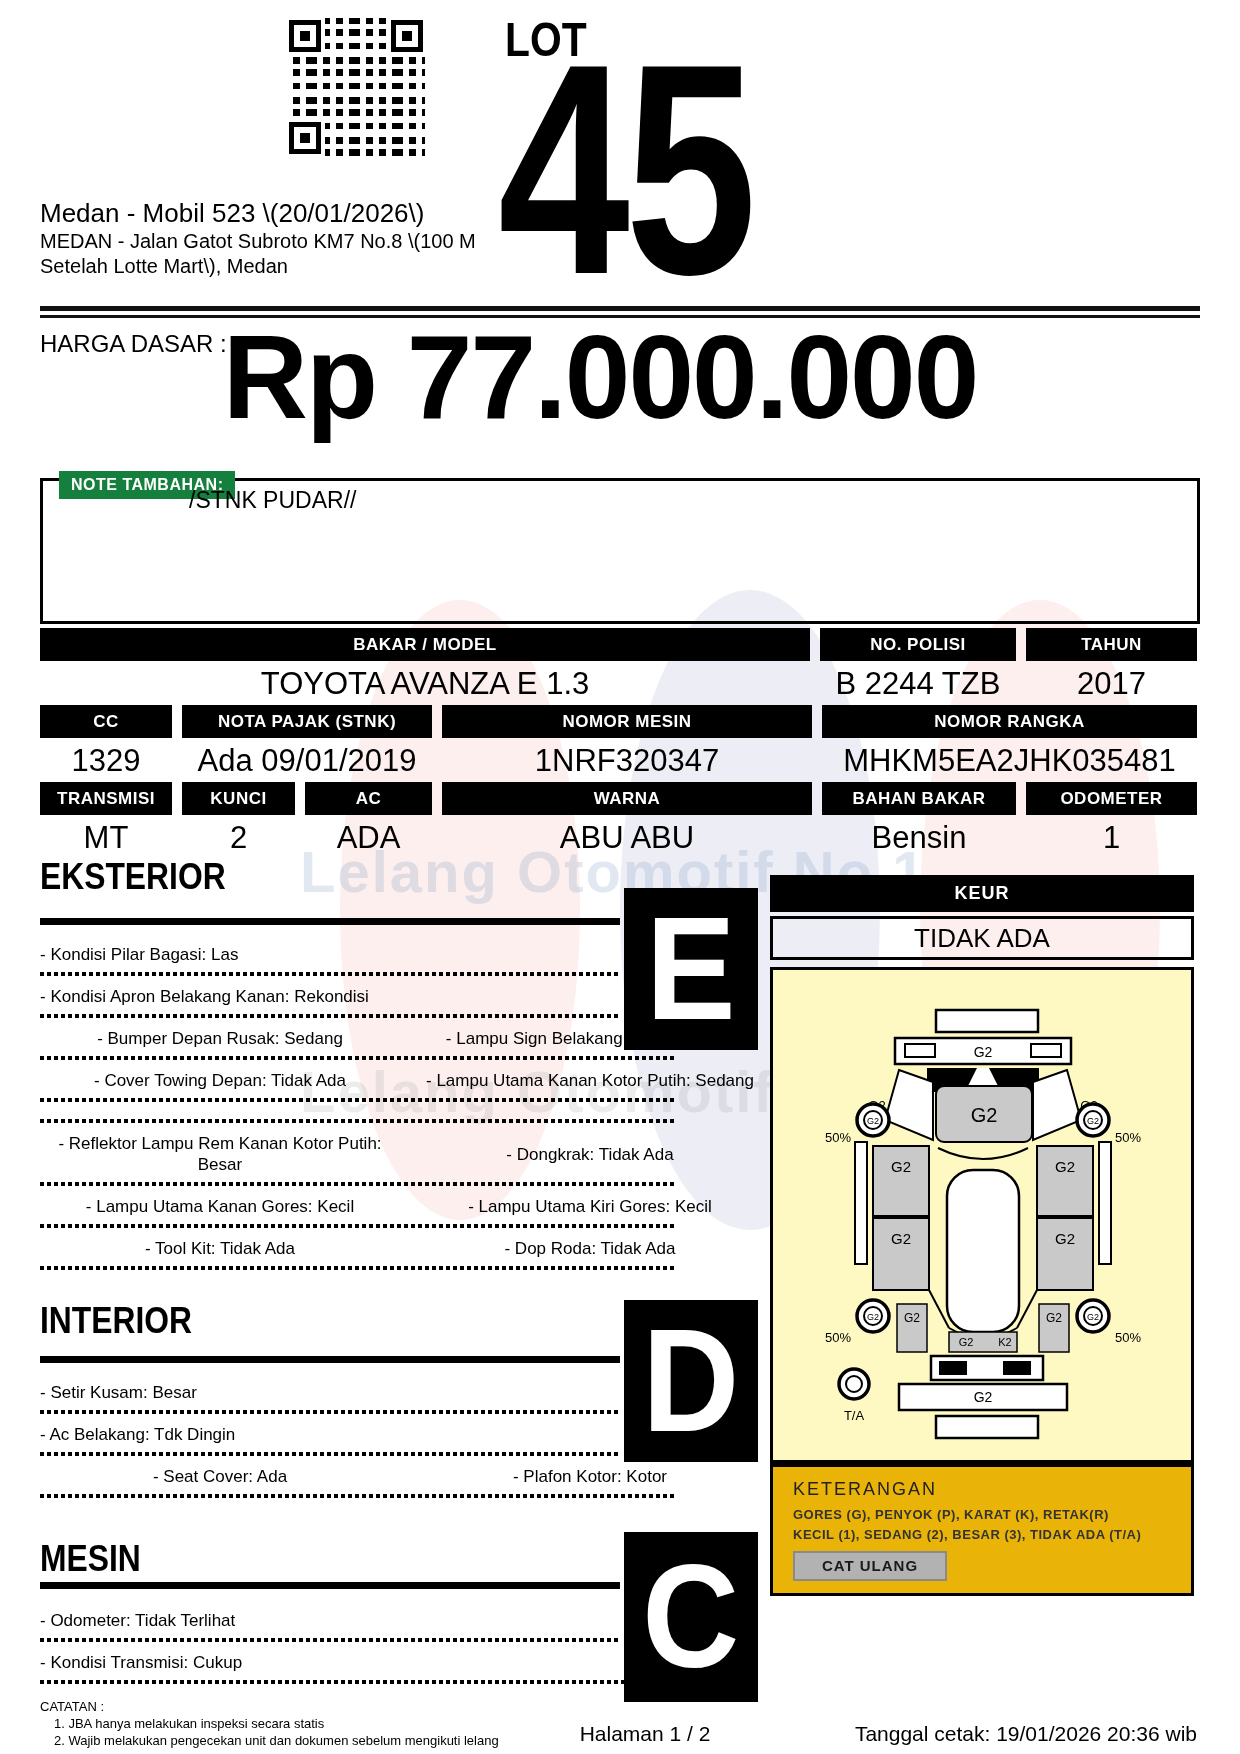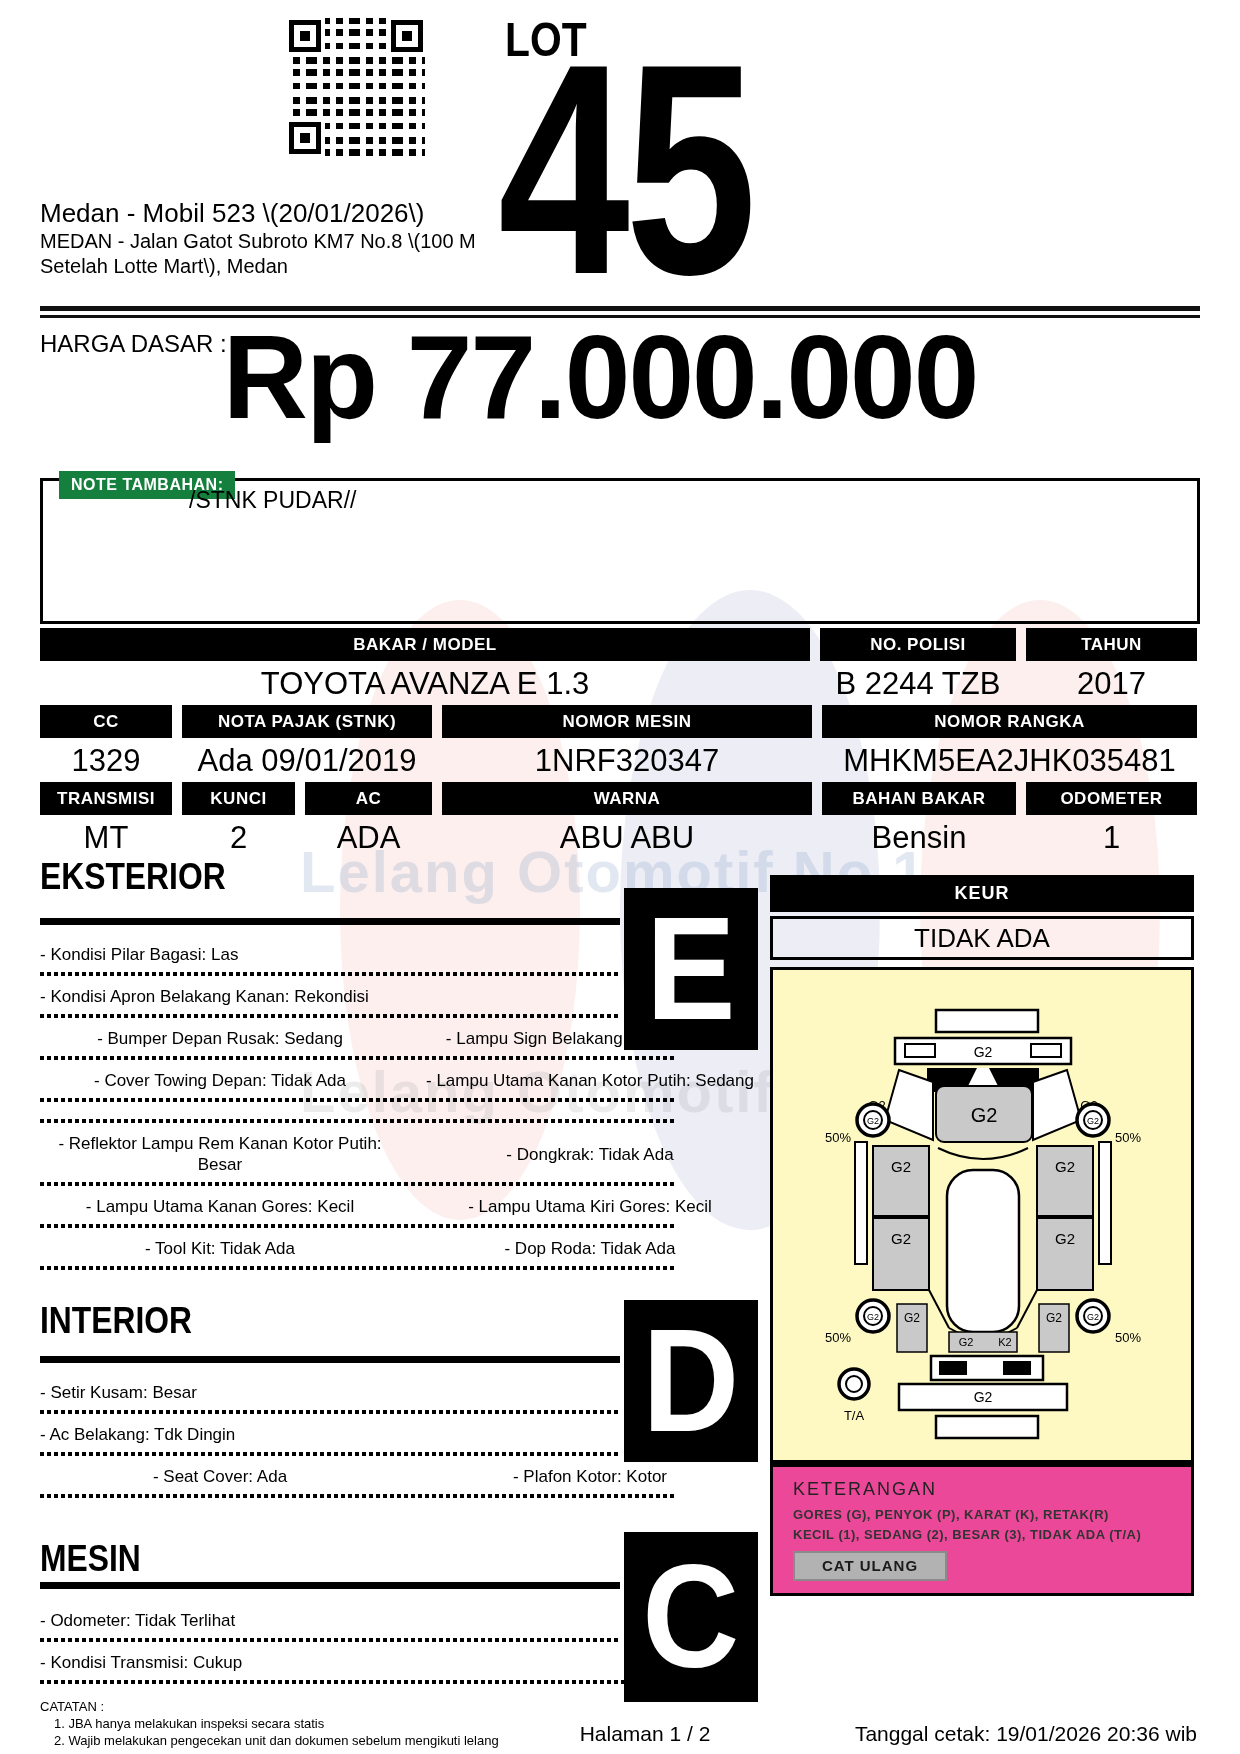--- a/index.html
+++ b/index.html
@@ -40,21 +40,21 @@
   .cols{display:flex;align-items:center;}
   .itxt{font-size:17px;line-height:21px;}
   .lcol{width:360px;}
   .rcol{flex:1;}
   .dotline{height:4px;width:635px;margin-top:7px;background:repeating-linear-gradient(90deg,#000 0 4px,transparent 4px 7px);}
   .dotline.short{width:580px;}
   
   .keurbar{position:absolute;left:770px;top:875px;width:424px;height:37px;background:#000;color:#fff;font-size:18px;font-weight:bold;text-align:center;line-height:37px;letter-spacing:1px;z-index:1;}
   .keurval{position:absolute;left:770px;top:916px;width:418px;height:38px;border:3px solid #000;font-size:26px;text-align:center;line-height:38px;z-index:1;}
   .diagbox{position:absolute;left:770px;top:967px;width:418px;height:490px;border:3px solid #000;background:#fef9c3;z-index:1;}
-  .ketbox{position:absolute;left:770px;top:1463px;width:418px;height:126px;border:3px solid #000;border-top-width:4px;background:#ec4899;z-index:1;}
+  .ketbox{position:absolute;left:770px;top:1463px;width:418px;height:126px;border:3px solid #000;border-top-width:4px;background:#eab308;z-index:1;}
   .kettitle{position:absolute;left:20px;top:12px;font-size:18px;letter-spacing:2px;color:#222;}
   .ketline{position:absolute;left:20px;font-size:13px;font-weight:bold;color:#333;letter-spacing:.5px;}
   .repaint{position:absolute;left:20px;top:84px;width:150px;height:26px;background:#b2b2b2;border:2px solid #8a8a8a;color:#1a1a1a;font-size:15px;font-weight:bold;text-align:center;line-height:26px;letter-spacing:1px;}
   
   .catatan{position:absolute;left:40px;top:1698px;font-size:13px;line-height:17px;z-index:1;}
   .catatan .ci{margin-left:14px;}
   .pagefoot{position:absolute;top:1722px;font-size:21px;z-index:1;}
   svg text{font-family:"Liberation Sans","DejaVu Sans",sans-serif;fill:#000;}
 </style>
 </head>

